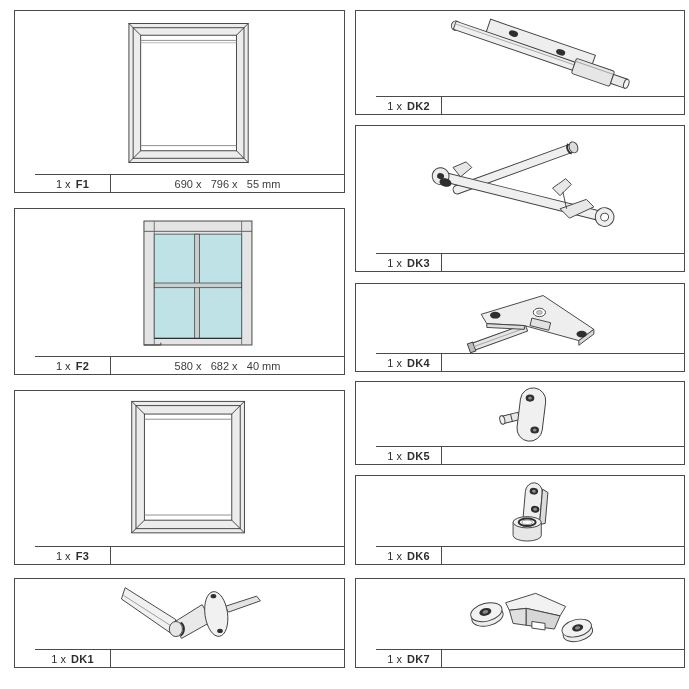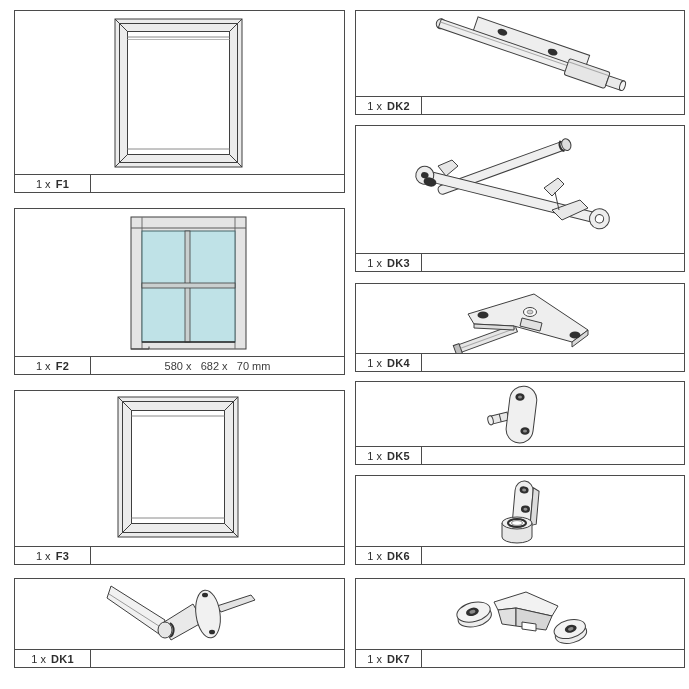--- a/index.html
+++ b/index.html
@@ -1,19 +1,19 @@
 <!DOCTYPE html>
 <html><head>
 <meta charset="utf-8">
 <style>
   html,body{margin:0;padding:0;background:#ffffff;}
   #sheet{position:relative;width:689px;height:689px;background:#ffffff;
          font-family:"Liberation Sans",sans-serif;overflow:hidden;}
   .panel{position:absolute;border:1px solid #4b4b4b;background:#ffffff;
-         display:flex;flex-direction:column;box-sizing:border-box;}
+         display:flex;flex-direction:column;box-sizing:border-box;padding-left:20px;}
   .art{flex:1;display:flex;align-items:center;justify-content:center;overflow:hidden;}
   .labelrow{height:17px;min-height:17px;border-top:1px solid #4b4b4b;display:flex;
             font-size:11px;color:#2e2e2e;}
   .qtycell{border-right:1px solid #4b4b4b;display:flex;align-items:center;
            justify-content:center;gap:5px;box-sizing:border-box;}
   .colL .qtycell{width:76px;}
   .colR .qtycell{width:66px;}
   .code{font-weight:bold;letter-spacing:.3px;}
   .dimcell{flex:1;display:flex;align-items:center;justify-content:center;
            white-space:pre;color:#3c3c3c;}
@@ -48,20 +48,21 @@
         <line x1="112.5" y1="26" x2="214.5" y2="26" stroke="#8a8a8a"></line>
         <line x1="112.5" y1="28.5" x2="214.5" y2="28.5" stroke="#b5b5b5"></line>
         <line x1="112.5" y1="138" x2="214.5" y2="138" stroke="#8a8a8a"></line>
       </svg>
     </div>
     <div class="labelrow">
       <div class="qtycell">
         <span>1 x</span>
         <span class="code">F1</span>
       </div>
+      <div class="dimcell">690 x   796 x   55 mm</div>
     </div>
   </div>
 
   <div class="panel colL" id="p-f2">
     <div class="art">
       <svg width="329" height="148" viewBox="0 0 329 148">
         <rect x="116" y="8" width="115" height="132" fill="#e4e4e4" stroke="#3f3f3f"></rect>
         <line x1="127" y1="8" x2="127" y2="140" stroke="#6f6f6f"></line>
         <line x1="220" y1="8" x2="220" y2="140" stroke="#6f6f6f"></line>
         <line x1="116" y1="19" x2="231" y2="19" stroke="#5a5a5a"></line>
@@ -70,21 +71,21 @@
         <rect x="127" y="74" width="93" height="5" fill="#c9cfcf" stroke="#3f3f3f" stroke-width="0.8"></rect>
         <line x1="127" y1="133" x2="220" y2="133" stroke="#2f2f2f" stroke-width="1.5"></line>
         <path d="M116 140 h18 v-2.5" fill="none" stroke="#3f3f3f"></path>
       </svg>
     </div>
     <div class="labelrow">
       <div class="qtycell">
         <span>1 x</span>
         <span class="code">F2</span>
       </div>
-      <div class="dimcell">580 x   682 x   70 mm</div>
+      <div class="dimcell">580 x   682 x   40 mm</div>
     </div>
   </div>
 
   <div class="panel colL" id="p-f3">
     <div class="art">
       <svg width="329" height="156" viewBox="0 0 329 156">
         <rect x="103" y="6" width="120" height="140" fill="#ececec" stroke="#3f3f3f"></rect>
         <rect x="107.5" y="10.5" width="111" height="131" fill="none" stroke="#3f3f3f"></rect>
         <rect x="116.5" y="19.5" width="93" height="113" fill="#ffffff" stroke="#3f3f3f"></rect>
         <line x1="103" y1="6" x2="116.5" y2="19.5" stroke="#3f3f3f"></line>

